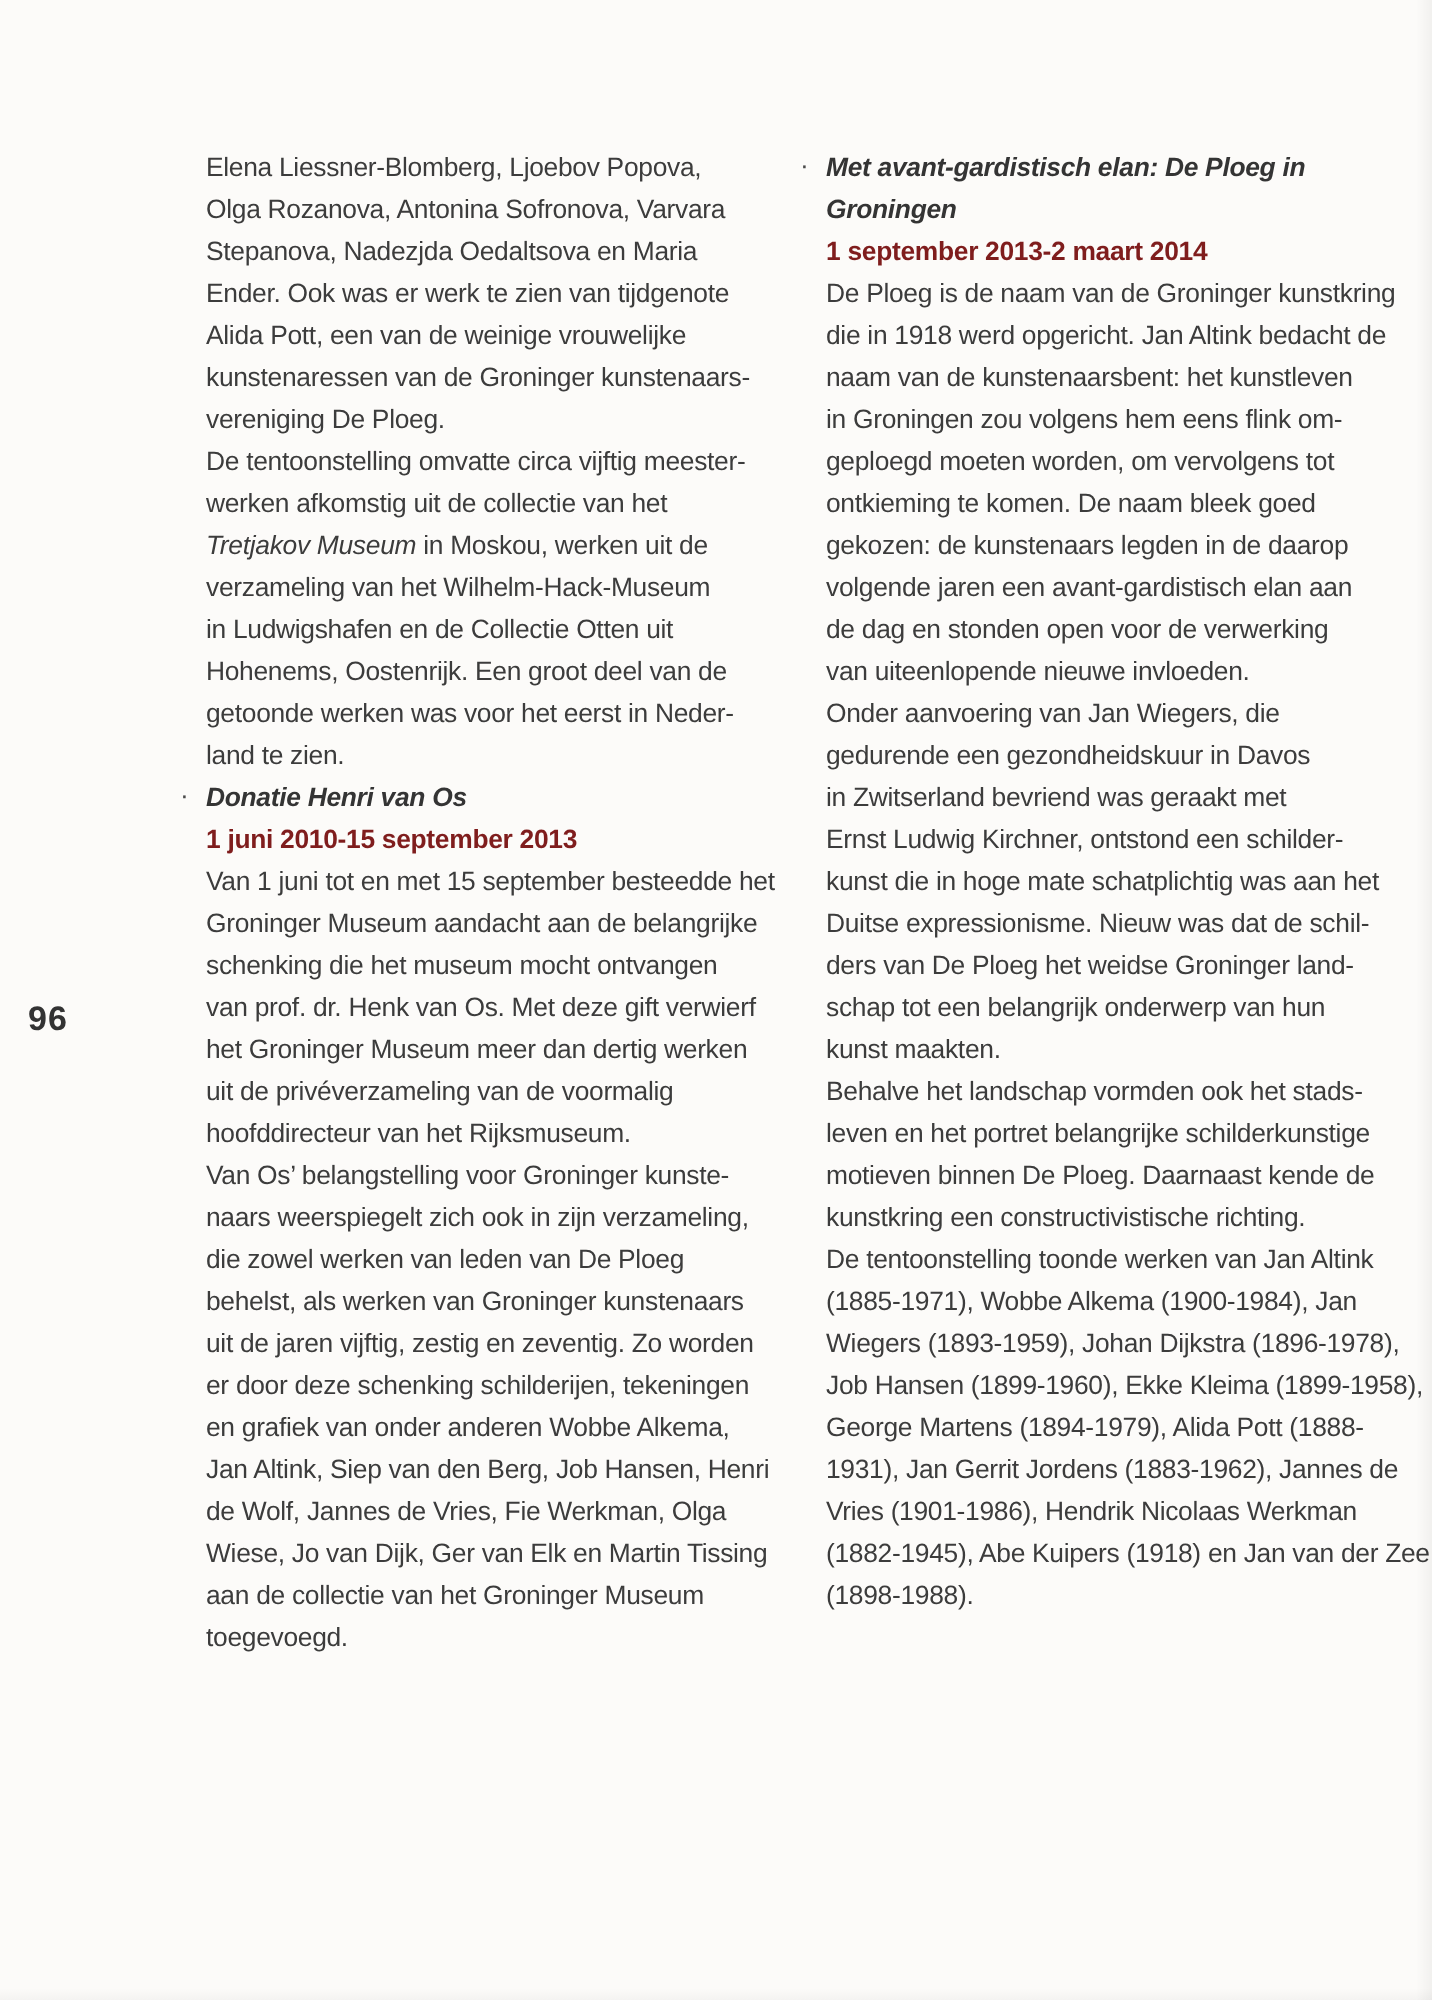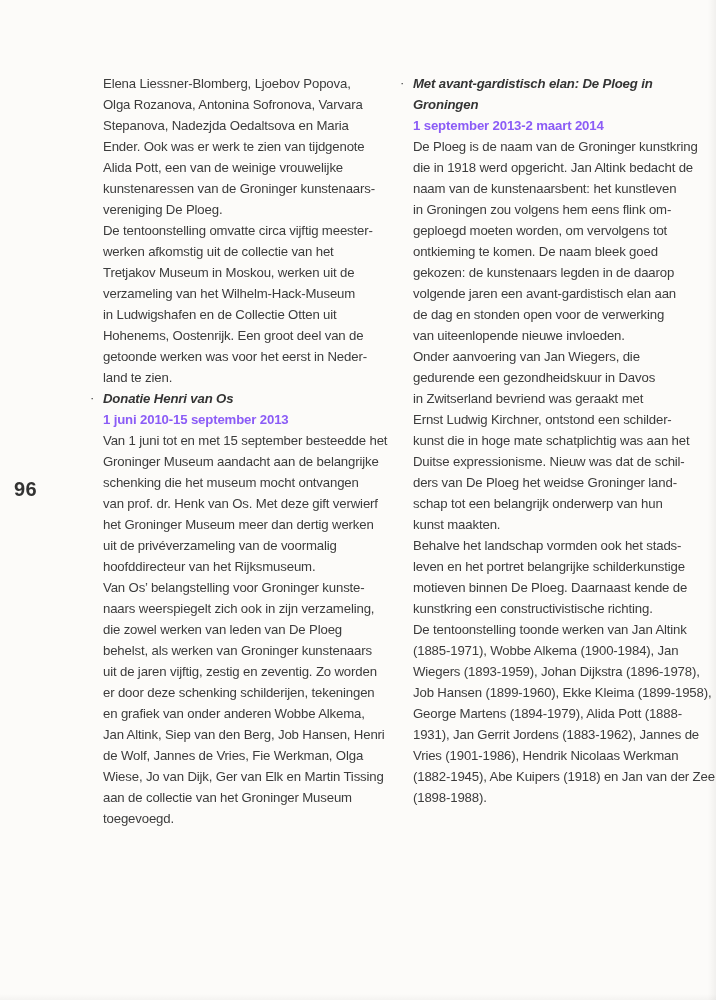--- a/index.html
+++ b/index.html
@@ -40,44 +40,44 @@
   .column-left  { left: 103px; width: 280px; }
   .column-right { left: 413px; width: 282px; }
 
   .para, .date, .section-head {
     margin: 0;
     white-space: pre;
     font-size: 13.2px;
     line-height: 21px;
     letter-spacing: -0.15px;
   }
-  .em { }
+  .em { font-style: italic; }
   .section-head {
     position: relative;
     font-weight: 700;
     font-style: italic;
     color: #343434;
   }
   .bullet {
     position: absolute;
     left: -13px;
     top: -1px;
     font-style: normal;
     font-weight: 400;
     color: #4a4a4a;
   }
   .date {
     font-weight: 700;
-    color: #8b5cf6;
+    color: #7f1d1d;
   }
   .page-number {
     position: absolute;
     left: 14px;
-    top: 478px;
-    font-size: 20px;
+    top: 500px;
+    font-size: 17px;
     font-weight: 700;
     letter-spacing: 0.5px;
     color: #333333;
   }
 </style>
 </head>
 <body>
 
 <div class="page">
 

